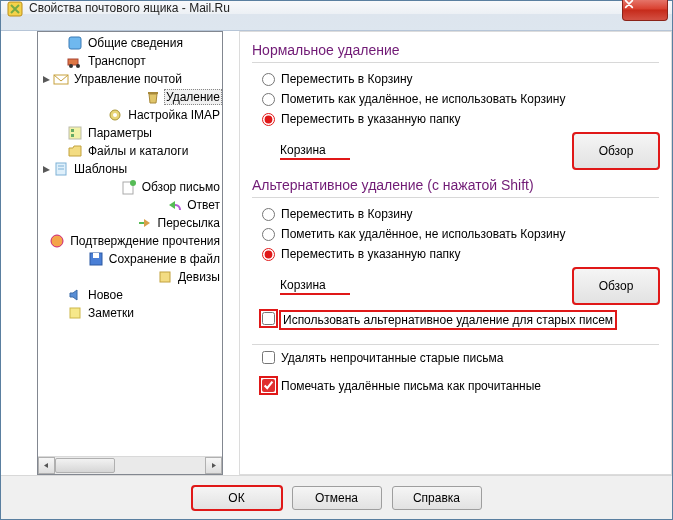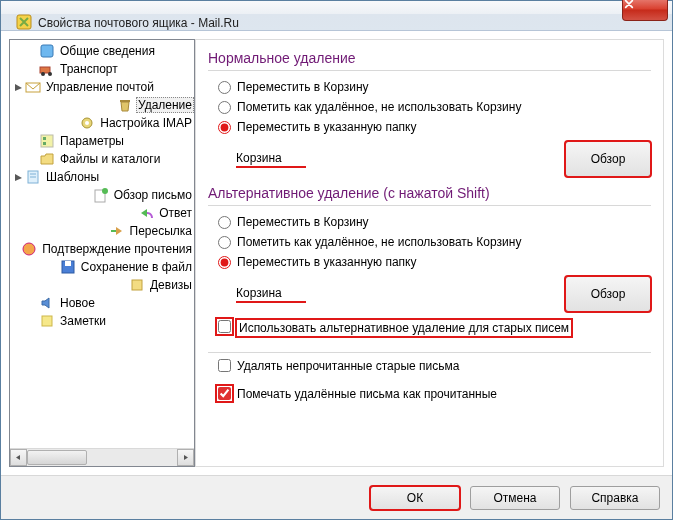--- a/index.html
+++ b/index.html
@@ -1,27 +1,27 @@
 <!DOCTYPE html>
 <html><head>
 <meta charset="utf-8">
 <style>
 * { box-sizing: border-box; margin: 0; padding: 0; }
 body { font-family: "Segoe UI", Tahoma, sans-serif; font-size: 12px; background: #fff; width: 673px; height: 520px; overflow: hidden; }
 
 .window { width: 673px; height: 520px; border: 1px solid #5a7fa0; background: #fff; display: flex; flex-direction: column; }
 
 
-.titlebar { height: 30px; background: linear-gradient(to bottom, #f8f9fb 0%, #ecf0f5 45%, #dde5ee 46%, #dde6ef 100%); border-bottom: 1px solid #b6c5d7; display: flex; align-items: flex-end; padding: 0 2px 0 15px; position: relative; }
+.titlebar { height: 30px; background: linear-gradient(to bottom, #f8f9fb 0%, #ecf0f5 45%, #dde5ee 46%, #dde6ef 100%); border-bottom: 1px solid #b6c5d7; display: flex; align-items: flex-start; padding: 0 2px 0 6px; position: relative; }
 .titlebar .app-icon { width: 16px; height: 16px; margin-right: 6px; }
 .titlebar .title { color: #222; font-size: 12px; }
 .close-btn { position: absolute; right: 4px; top: -2px; width: 46px; height: 22px; background: linear-gradient(to bottom, #e67a6f 0%, #d9402f 48%, #c62a1a 52%, #d35043 100%); border: 1px solid #8a2319; border-top: none; border-radius: 0 0 4px 4px; color: #fff; text-align: center; line-height: 18px; font-size: 13px; cursor: pointer; }
 
 
-.content { flex: 1; display: flex; padding: 8px; gap: 0; overflow: hidden; }
+.content { flex: 1; display: flex; gap: 16px; overflow: hidden; margin-left: 36px; }
 
 
 .tree-panel { width: 186px; border: 1px solid #828790; background: #fff; display: flex; flex-direction: column; }
 .tree { flex: 1; overflow: hidden; padding: 2px 0; }
 .tree-row { display: flex; align-items: center; height: 18px; white-space: nowrap; cursor: pointer; }
 .tree-row .expander { width: 12px; height: 12px; display: inline-flex; align-items: center; justify-content: center; margin-left: 2px; }
 .tree-row .expander.none { visibility: hidden; }
 .tree-row .tree-icon { width: 16px; height: 16px; margin: 0 3px 0 1px; display: inline-flex; align-items: center; justify-content: center; }
 .tree-row .label { padding: 0 2px; }
 .tree-row.selected .label { background: #f1f1f1; border: 1px dotted #888; padding: 0 1px; }
@@ -44,21 +44,21 @@
 .btn { min-width: 86px; height: 36px; background: linear-gradient(#f5f5f5,#e2e2e2); border: 1px solid #9e9e9e; border-radius: 3px; font-size: 12px; cursor: pointer; padding: 0 14px; }
 .chk-row { display: flex; align-items: flex-start; margin: 4px 0 4px 10px; height: 24px; }
 .chk-row input[type=checkbox] { margin-right: 6px; }
 .chk-row.checked input[type=checkbox] { accent-color: #e03030; }
 
 
 .hl-box { outline: 2px solid #e01818; outline-offset: -1px; }
 .hl-under { border-bottom: 2px solid #e01818; padding-bottom: 1px; display: inline-block; }
 
 
-.button-bar { height: 44px; border-top: 1px solid #d8d8d8; background: #f0f0f0; display: flex; align-items: center; justify-content: flex-end; padding: 4px 12px; gap: 10px; }
+.button-bar { height: 44px; border-top: 1px solid #d8d8d8; background: #f0f0f0; display: flex; align-items: center; justify-content: center; padding: 4px 12px; gap: 10px; }
 .button-bar .btn { min-width: 90px; height: 24px; }
 
 
 svg { display: block; }
 </style>
 </head>
 <body>
 
 <div class="window">
 

